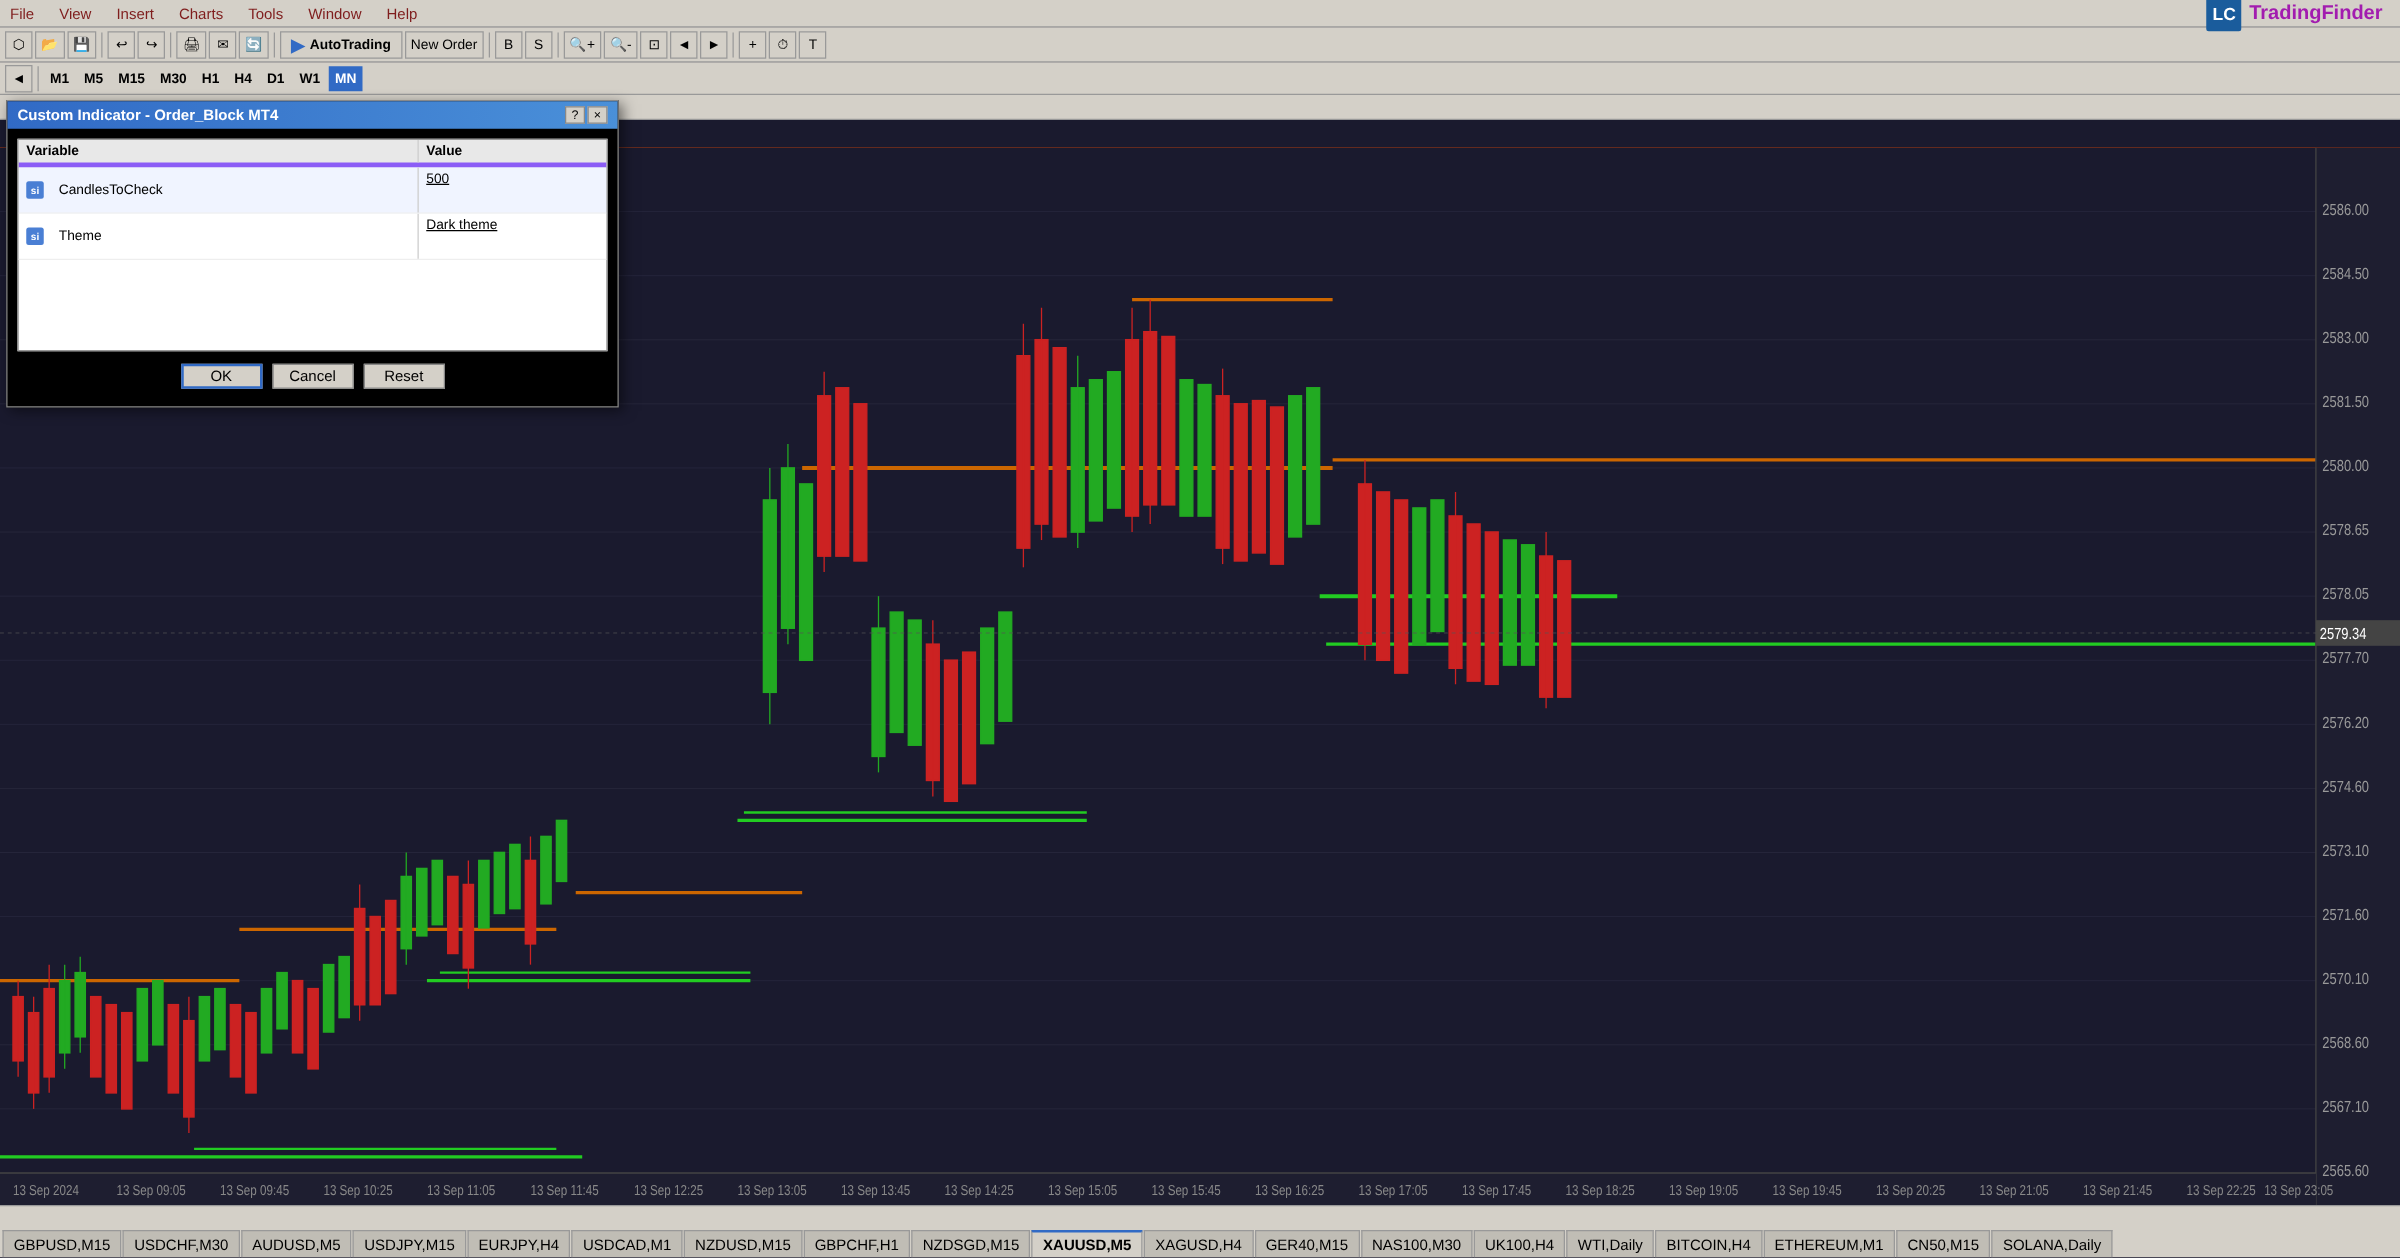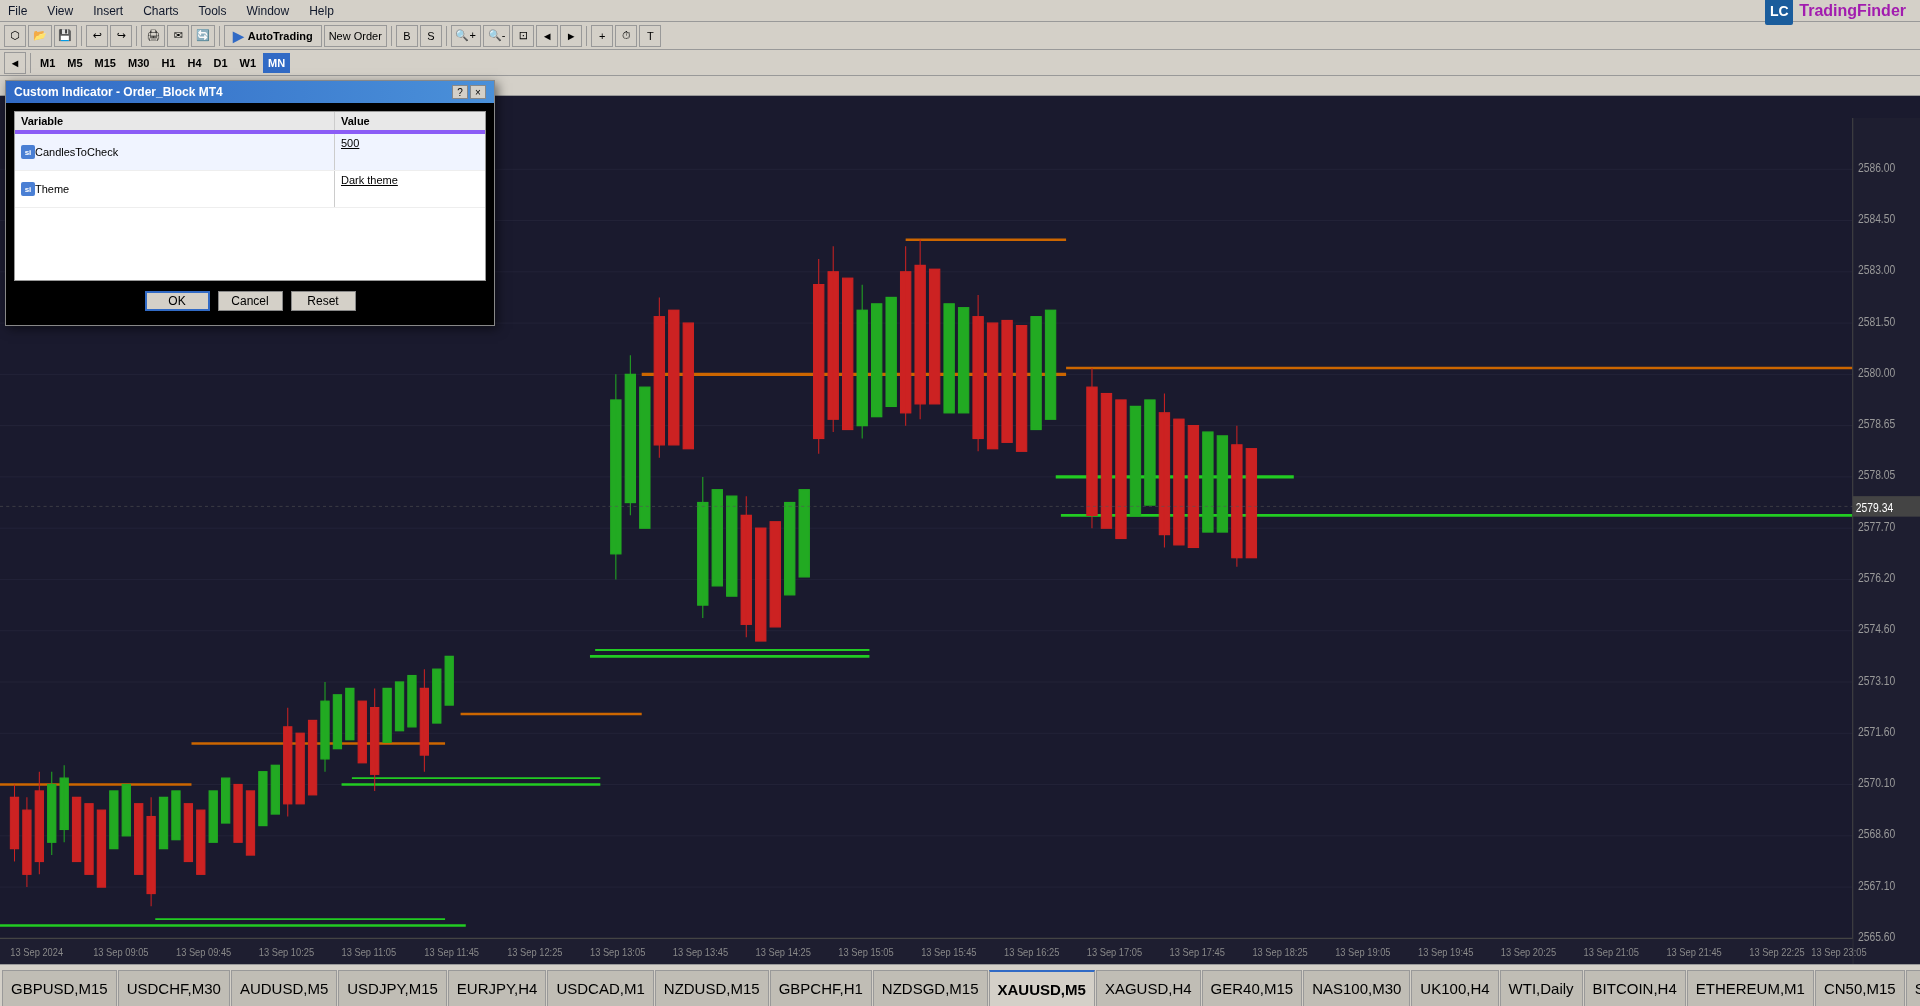--- a/index.html
+++ b/index.html
@@ -18,21 +18,21 @@
       background: #d4d0c8;
       height: 22px;
       display: flex;
       align-items: center;
       padding: 0 4px;
       gap: 12px;
       border-bottom: 1px solid #999;
     }
     .menu-item {
       font-size: 12px;
-      color: #0f172a;
+      color: #7f1d1d;
       cursor: pointer;
       padding: 2px 4px;
       text-align: center;
     }
 
     
     .toolbar {
       background: #d4d0c8;
       height: 28px;
       display: flex;
@@ -144,23 +144,23 @@
       height: 42px;
       background: #d4d0c8;
       border-top: 1px solid #999;
       display: flex;
       align-items: flex-end;
       padding: 0 2px;
       gap: 1px;
       overflow-x: auto;
     }
     .tab {
-      height: 36px;
+      height: 22px;
       padding: 0 8px;
-      font-size: 15px;
+      font-size: 12px;
       background: #c0bdb5;
       border: 1px solid #999;
       border-bottom: none;
       cursor: pointer;
       display: flex;
       align-items: center;
       white-space: nowrap;
       color: #000;
     }
     .tab.active {
@@ -261,21 +261,21 @@
       font-size: 11px;
     }
     .table-row-item.even { background: #f0f4ff; }
     .table-row-item.odd { background: #fff; }
     .td-variable {
       flex: 1;
       padding: 11px 6px;
       border-right: 1px solid #ccc;
       display: flex;
       align-items: center;
-      gap: 0;
+      gap: 12px;
     }
     .td-value {
       width: 150px;
       padding: 3px 6px;
       text-decoration: underline;
     }
     .var-icon {
       width: 14px;
       height: 14px;
       background: #4a7fd4;

